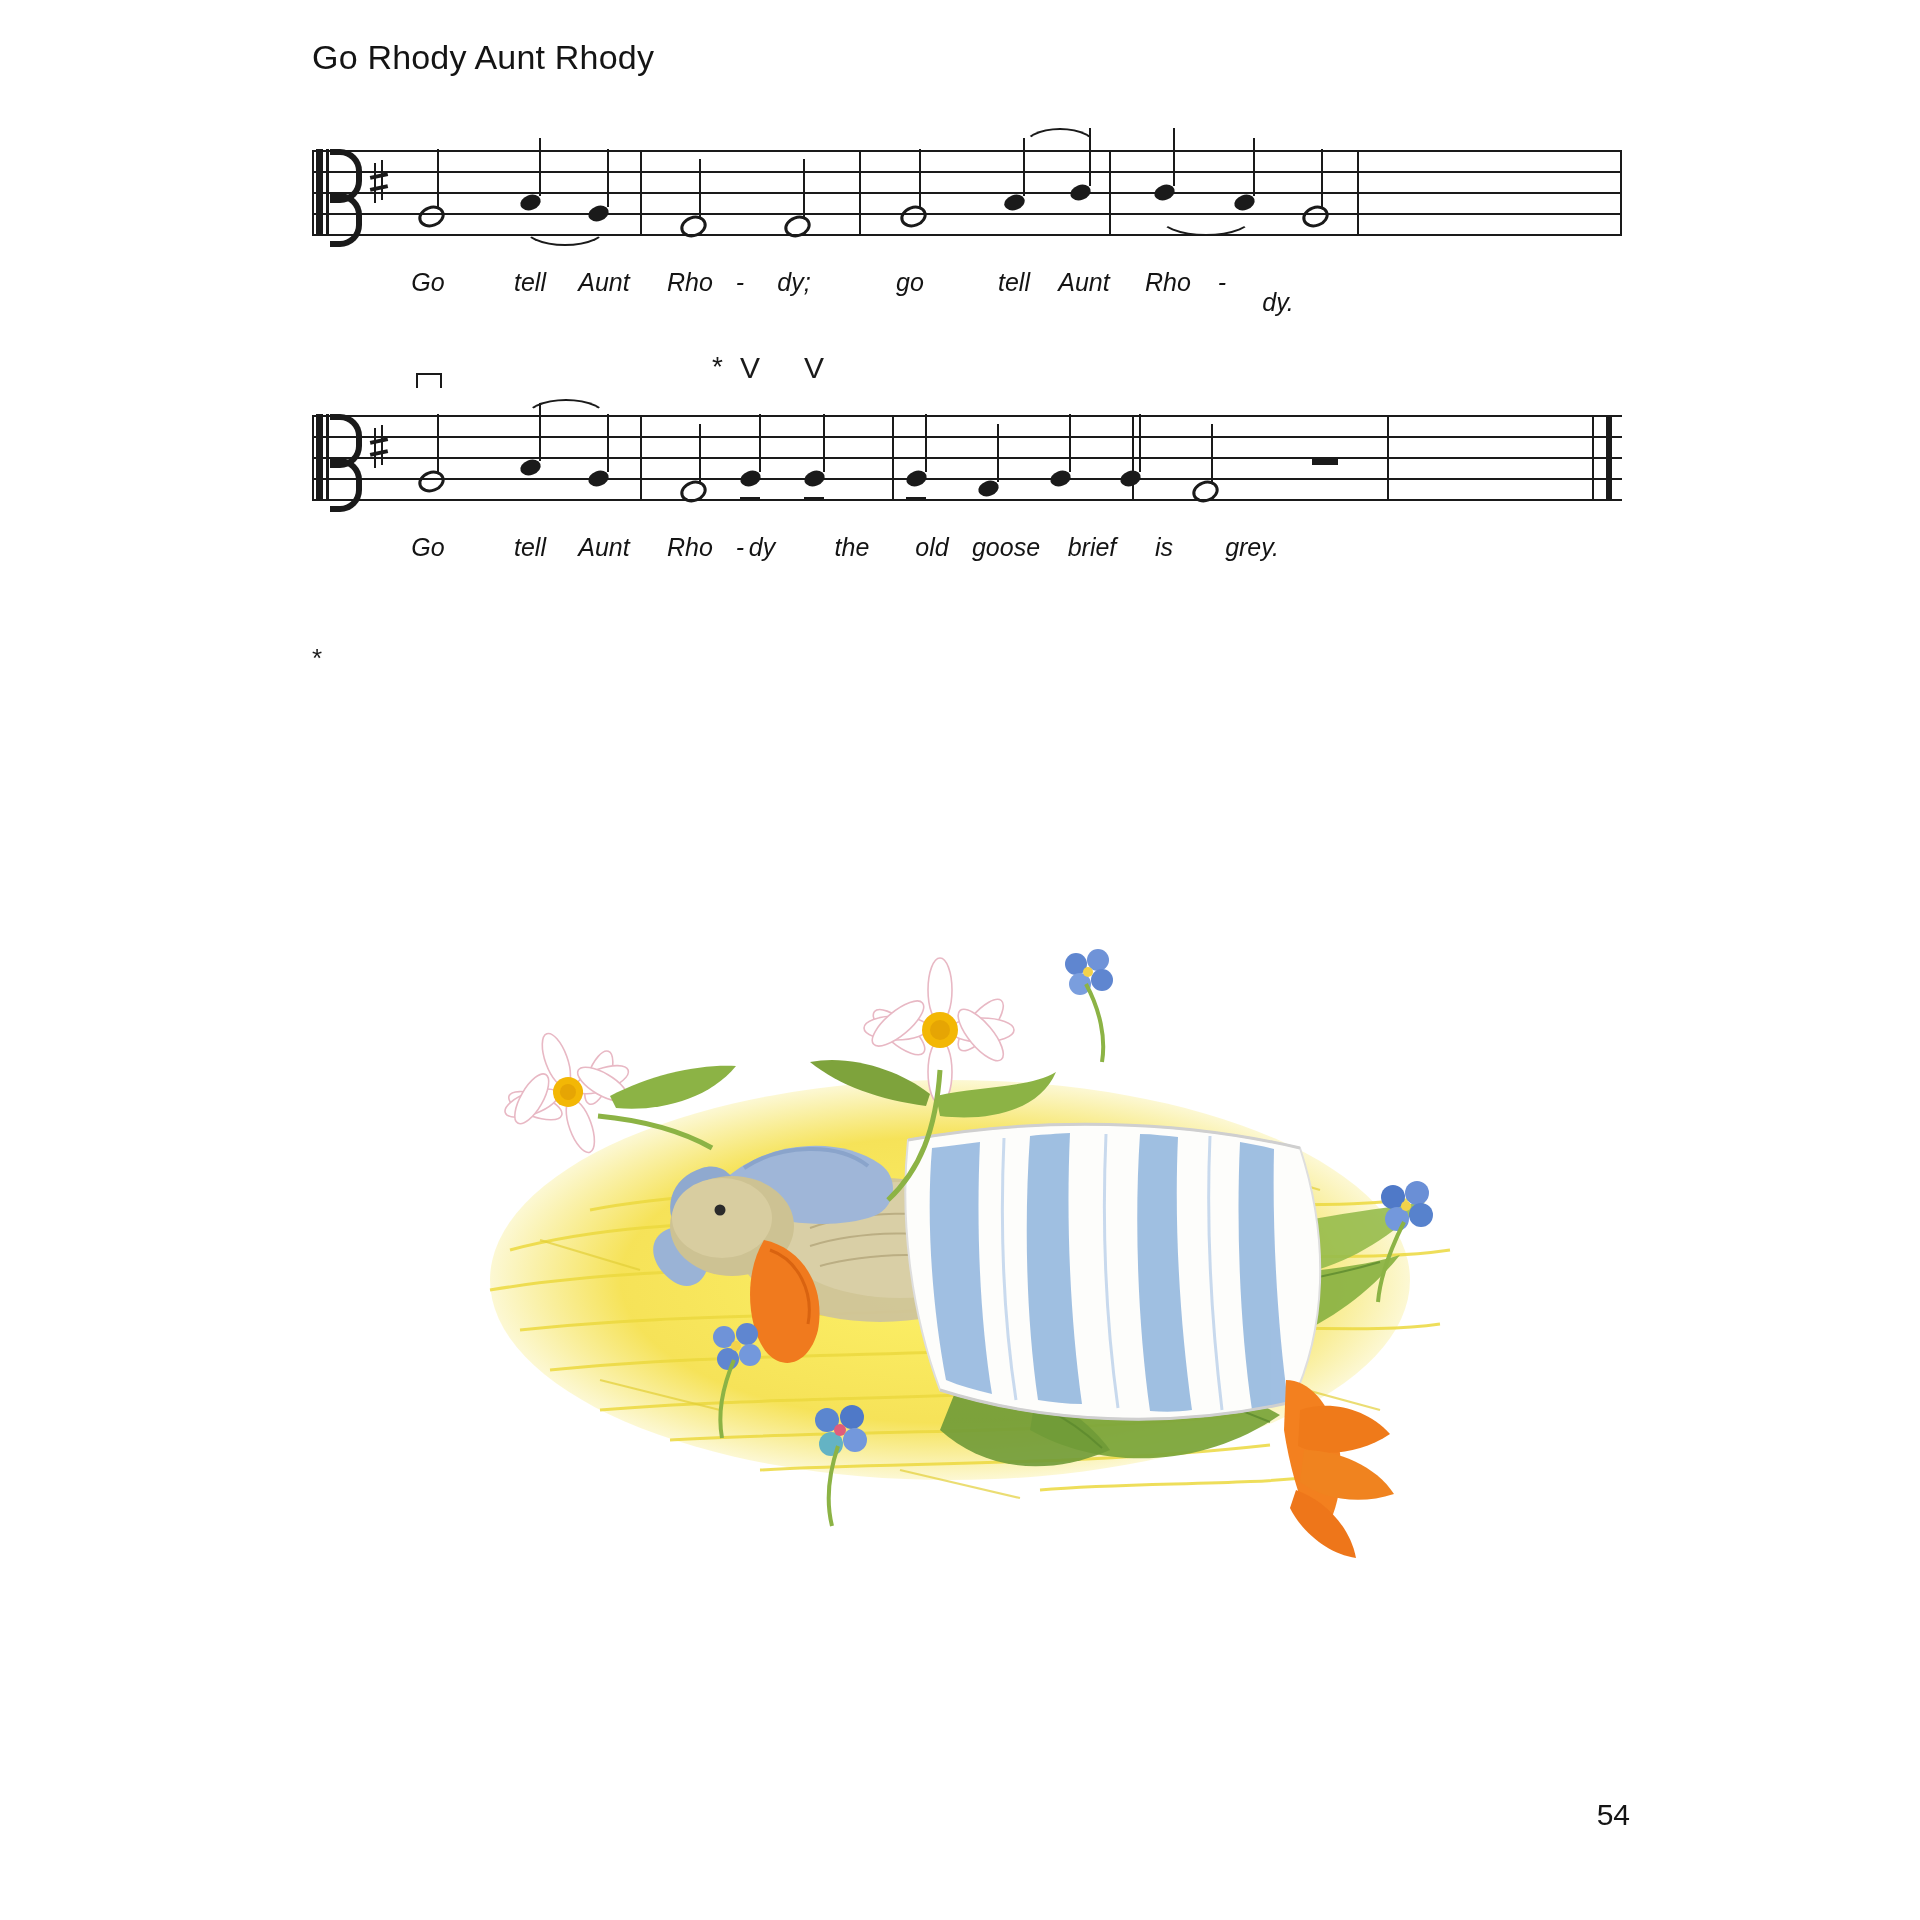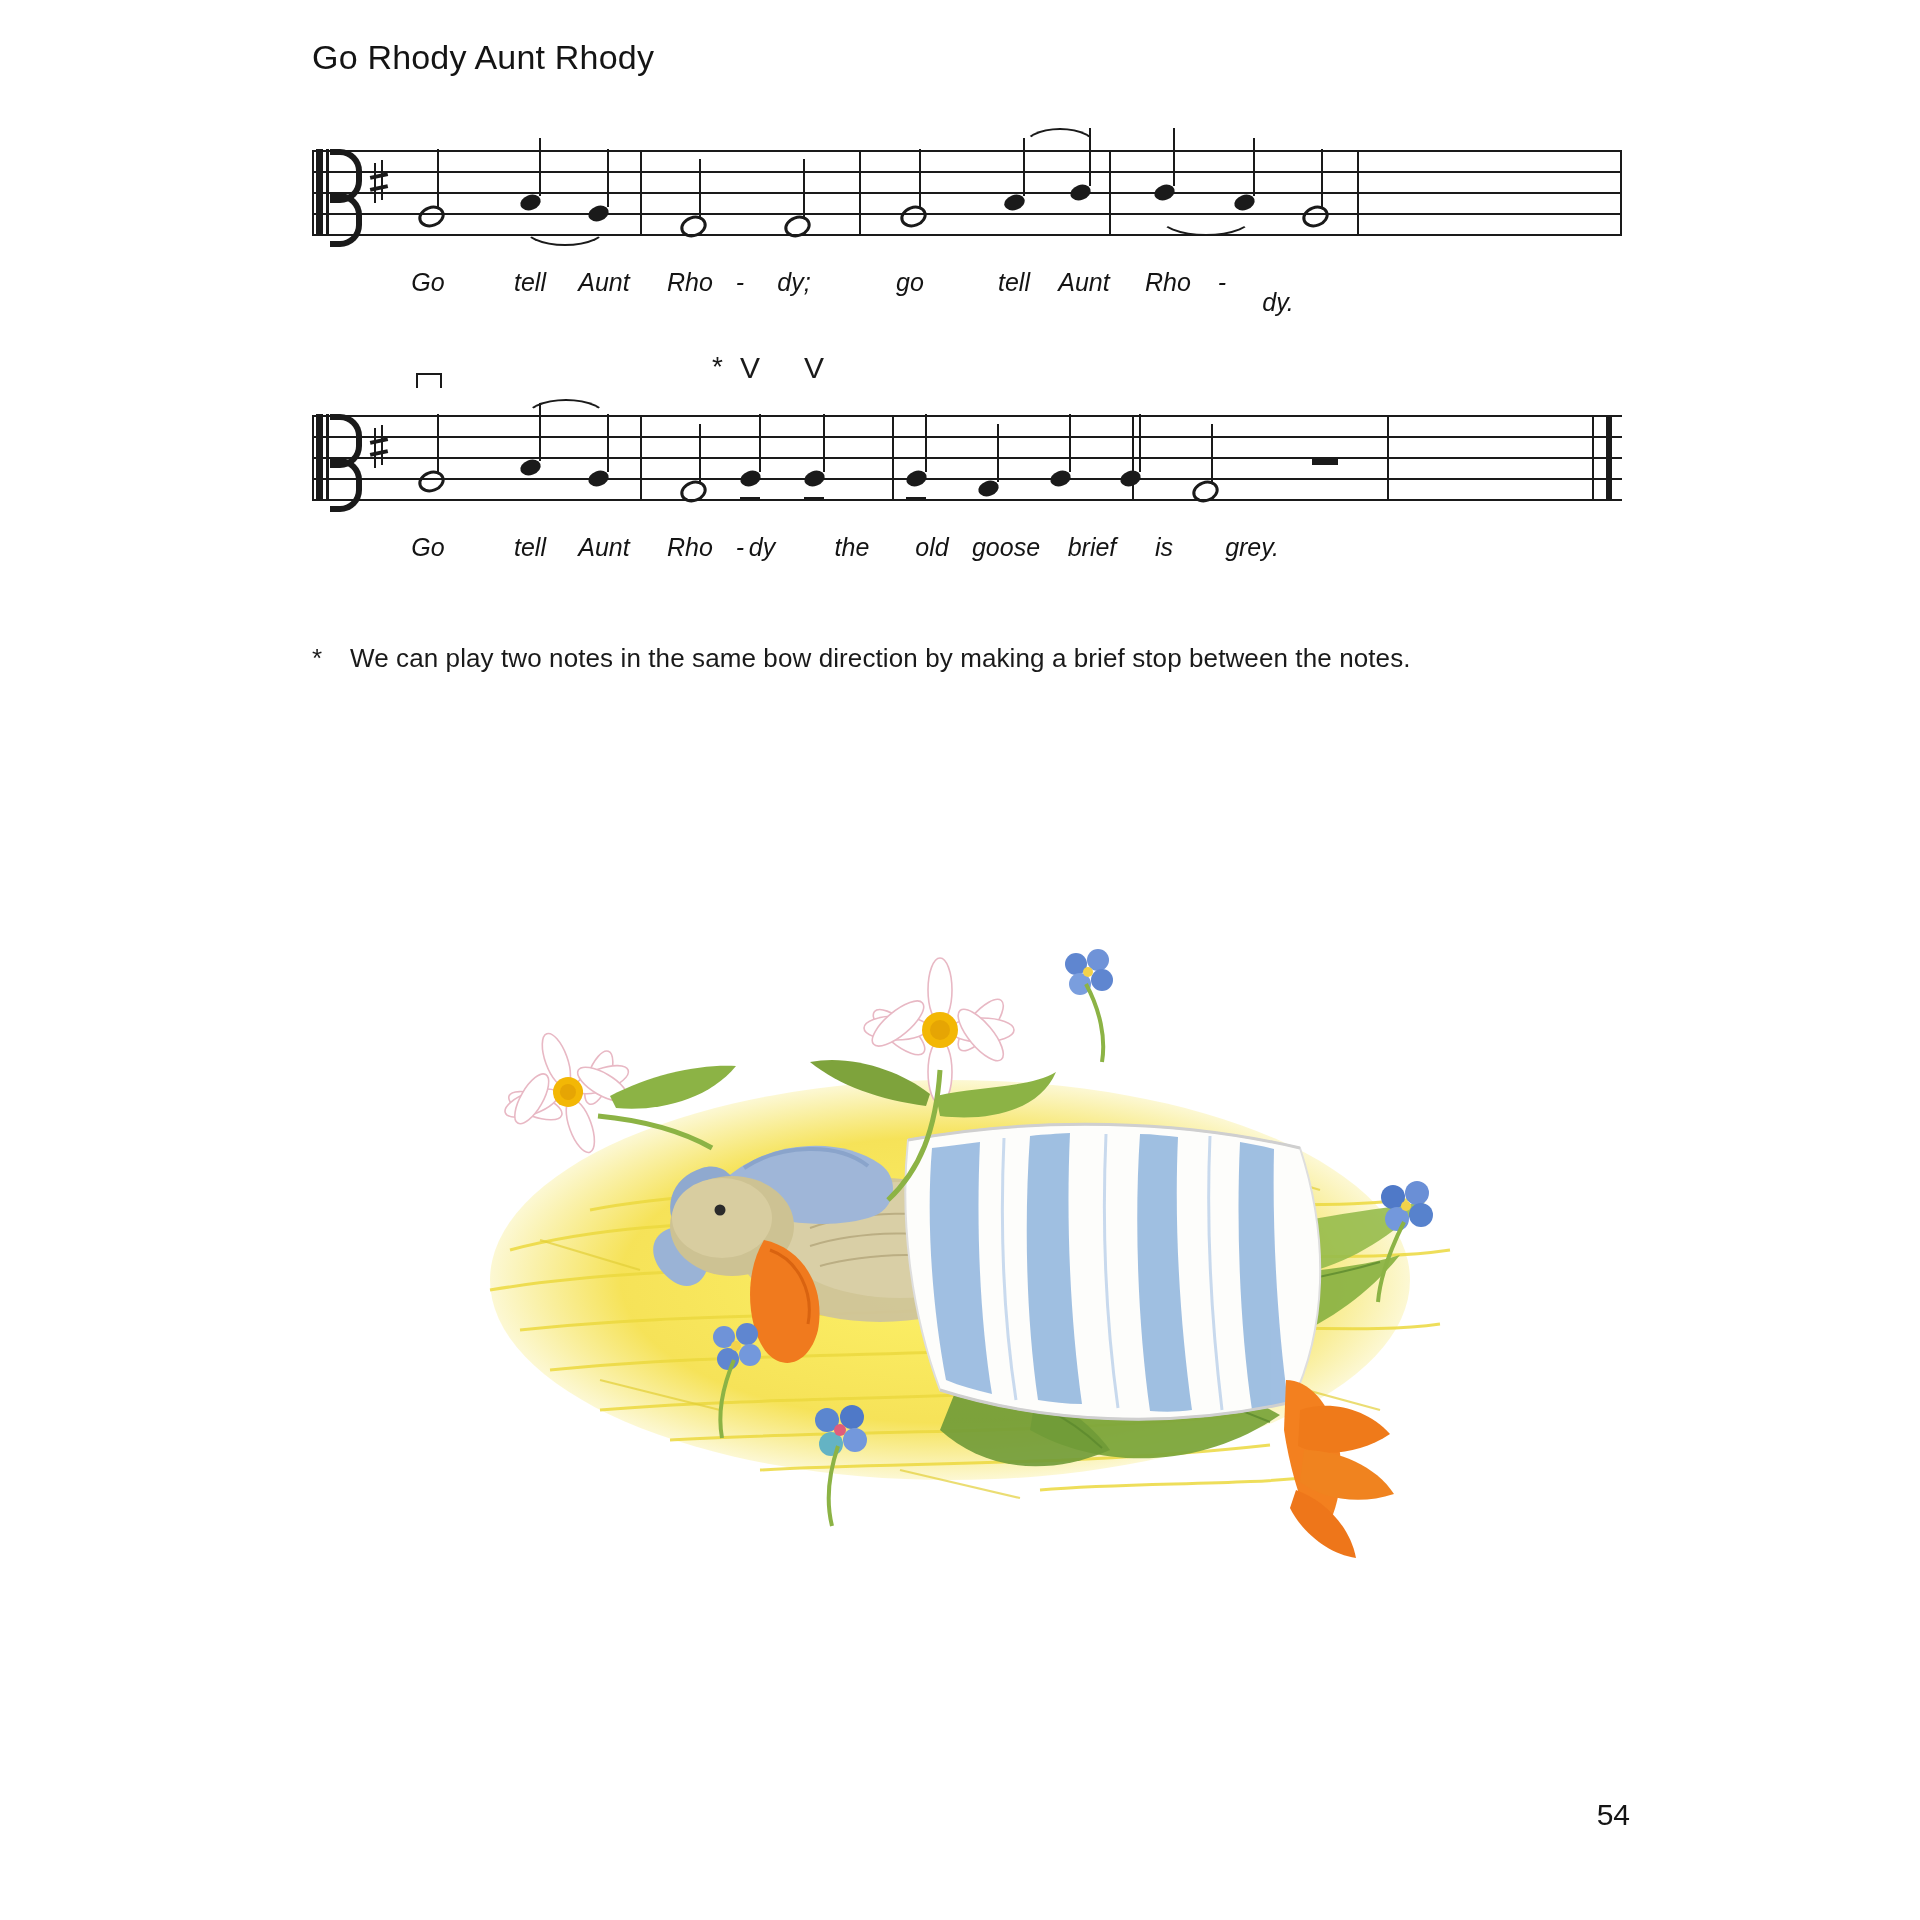--- a/index.html
+++ b/index.html
@@ -442,21 +442,20 @@
     <div class="lyric" style="left:540px; top:118px;">the</div>
     <div class="lyric" style="left:620px; top:118px;">old</div>
     <div class="lyric" style="left:694px; top:118px;">goose</div>
     <div class="lyric" style="left:780px; top:118px;">brief</div>
     <div class="lyric" style="left:852px; top:118px;">is</div>
     <div class="lyric" style="left:940px; top:118px;">grey.</div>
   </div>
 
   <div class="footnote">
     <div class="star">*</div>
-    <div class="text">We can play two notes in the same bow direction by making a brief stop between the notes.</div>
   </div>
 
   <div class="illustration">
     <svg viewBox="0 0 1210 700" width="1210" height="700" xmlns="http://www.w3.org/2000/svg">
       <defs>
         <radialGradient id="grassGlow" cx="50%" cy="50%" r="55%">
           <stop offset="0%" stop-color="#fdf269" stop-opacity="1"></stop>
           <stop offset="65%" stop-color="#f5e04a" stop-opacity="0.92"></stop>
           <stop offset="100%" stop-color="#f3e24a" stop-opacity="0"></stop>
         </radialGradient>

